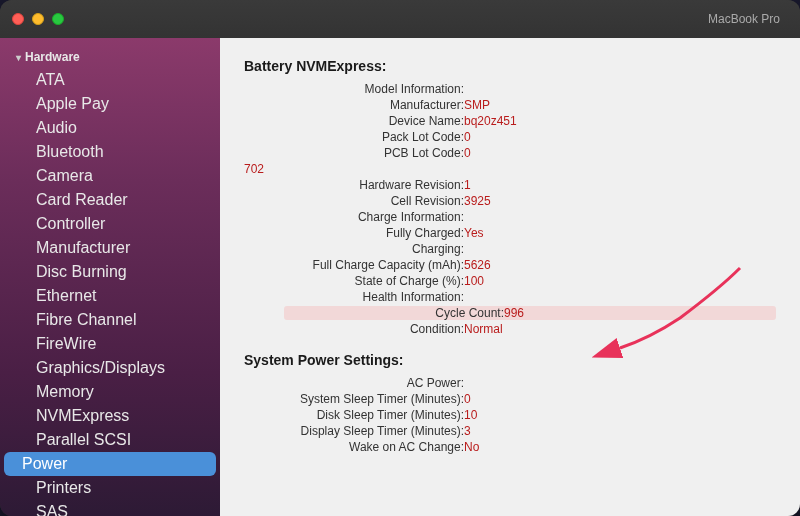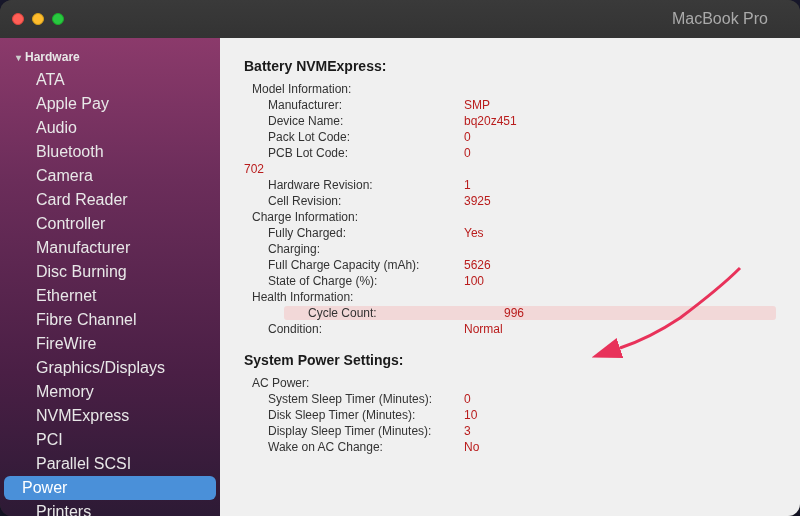--- a/index.html
+++ b/index.html
@@ -45,25 +45,25 @@
       border-radius: 50%;
       cursor: pointer;
     }
 
     .traffic-light.close { background: #ff5f57; border: 1px solid #e0443e; }
     .traffic-light.minimize { background: #febc2e; border: 1px solid #d4a017; }
     .traffic-light.maximize { background: #28c840; border: 1px solid #1aab29; }
 
     .titlebar-title {
       position: absolute;
-      right: 32px;
+      right: 20px;
       top: 50%;
       transform: translateY(-50%);
       color: #aaa;
-      font-size: 16px;
+      font-size: 12px;
       font-weight: 500;
     }
 
     .content {
       display: flex;
       flex: 1;
       overflow: hidden;
     }
 
     .sidebar {
@@ -129,20 +129,21 @@
       display: flex;
       font-size: 12px;
       color: #1a1a1a;
       margin-bottom: 2px;
     }
 
     .info-label {
       min-width: 220px;
       color: #333;
       padding-left: 8px;
+      text-align: right;
     }
 
     .info-label.sub {
       padding-left: 24px;
     }
 
     .info-value {
       color: #b91c1c;
       font-weight: 400;
     }
@@ -195,21 +196,20 @@
       <div class="sidebar-item">Card Reader</div>
       <div class="sidebar-item">Controller</div>
       <div class="sidebar-item">Manufacturer</div>
       <div class="sidebar-item">Disc Burning</div>
       <div class="sidebar-item">Ethernet</div>
       <div class="sidebar-item">Fibre Channel</div>
       <div class="sidebar-item">FireWire</div>
       <div class="sidebar-item">Graphics/Displays</div>
       <div class="sidebar-item">Memory</div>
       <div class="sidebar-item">NVMExpress</div>
-      <div class="sidebar-item">PCI</div>
       <div class="sidebar-item">Parallel SCSI</div>
       <div class="sidebar-item active">Power</div>
       <div class="sidebar-item">Printers</div>
       <div class="sidebar-item">SAS</div>
       <div class="sidebar-item">SATA</div>
       <div class="sidebar-item">SPI</div>
       <div class="sidebar-item">Storage</div>
     </div>
 
     <div class="main-content">

